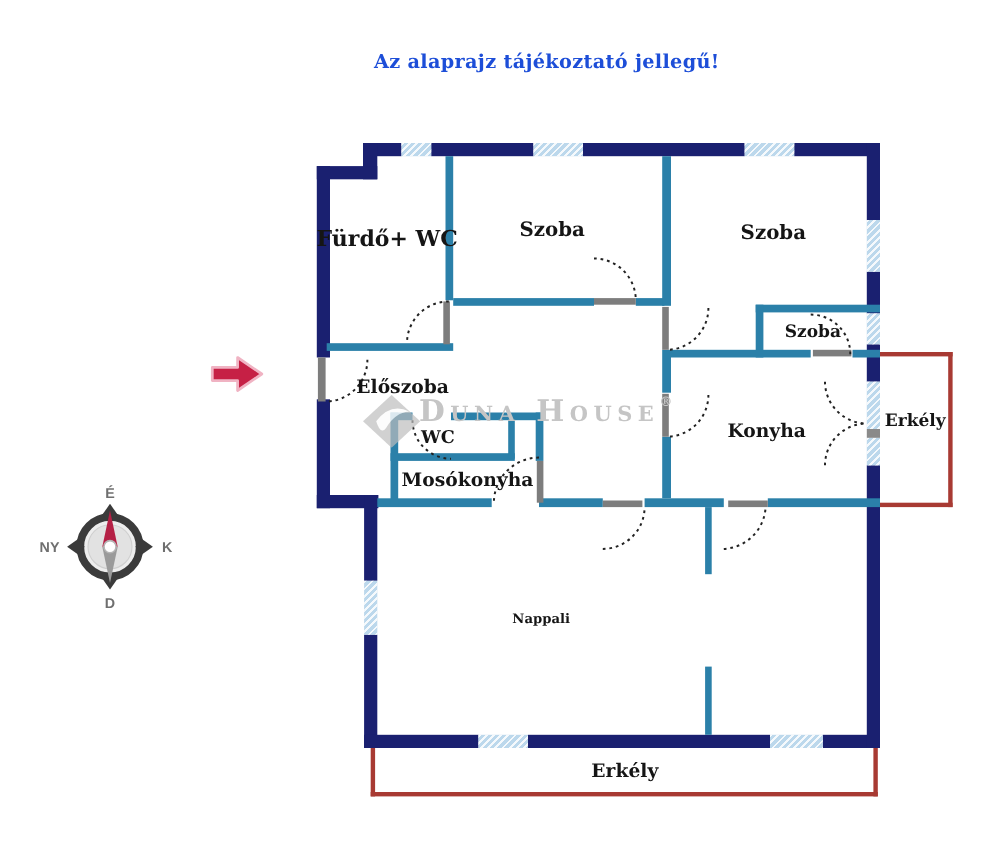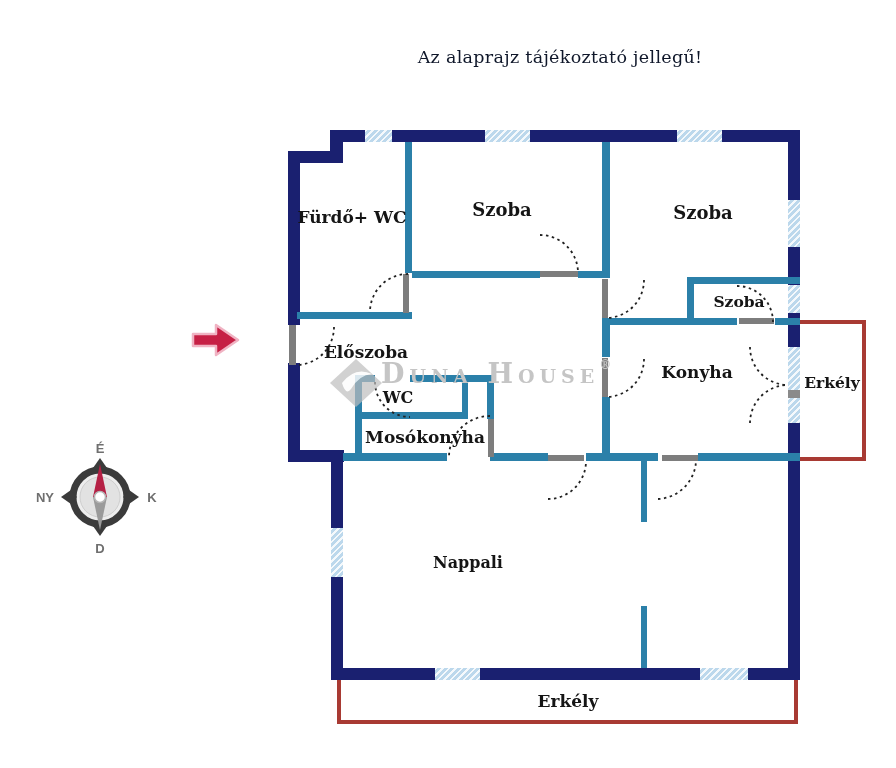--- a/index.html
+++ b/index.html
@@ -1,19 +1,19 @@
 <!DOCTYPE html>
 <html><head>
 <meta charset="utf-8">
 <style>
   html,body{margin:0;padding:0;background:#fff;}
   .stage{position:relative;width:896px;height:768px;background:#ffffff;overflow:hidden;
          font-family:"DejaVu Serif", serif;}
-  .title{position:absolute;left:340px;top:47px;width:440px;text-align:center;
-         font-size:17.5px;font-weight:normal;color:#0f172a;letter-spacing:.3px;z-index:7;}
+  .title{position:absolute;left:340px;top:47px;width:440px;
+         font-size:17.5px;font-weight:bold;color:#1d4ed8;letter-spacing:.3px;z-index:7;}
   
   .nw{position:absolute;background:#1a2070;z-index:2;}
   .tw{position:absolute;background:#2b80a9;z-index:2;}
   .win{position:absolute;z-index:3;background:#bcd8ec;
        background-image:repeating-linear-gradient(135deg, rgba(255,255,255,.85) 0 1.8px, rgba(188,216,236,0) 1.8px 4.6px);}
   .leaf{position:absolute;background:#7d7d7d;z-index:3;}
   .red{position:absolute;background:#a83a33;z-index:1;}
   .gray{position:absolute;background:#8a8a8a;z-index:4;}
   .room-label{position:absolute;transform:translate(-50%,-50%);white-space:nowrap;
        font-weight:bold;color:#151515;z-index:6;}
@@ -116,30 +116,30 @@
       <path d="M 737,286 A 36 36 0 0 1 773,322"></path>
       <path d="M 375,382 A 35 35 0 0 0 410,417"></path>
       <path d="M 490,416 A 41 41 0 0 0 449,457"></path>
       <path d="M 548,499 A 38 38 0 0 0 586,461"></path>
       <path d="M 658,499 A 40 40 0 0 0 696,461"></path>
       <path d="M 750,347 A 38 38 0 0 0 788,385"></path>
       <path d="M 750,423 A 38 38 0 0 1 788,385"></path>
     </g>
   </svg>
 
-  <div class="room-label" style="left:352px;top:217px;font-size:17px">Fürdő+ WC</div>
+  <div class="room-label" style="left:352px;top:217px;font-size:20px">Fürdő+ WC</div>
   <div class="room-label" style="left:502px;top:209px;font-size:18px">Szoba</div>
   <div class="room-label" style="left:703px;top:212px;font-size:18px">Szoba</div>
   <div class="room-label" style="left:739px;top:301px;font-size:15.5px">Szoba</div>
   <div class="room-label" style="left:366px;top:352px;font-size:17px">Előszoba</div>
   <div class="room-label" style="left:398px;top:397px;font-size:16px">WC</div>
   <div class="room-label" style="left:425px;top:437px;font-size:17px">Mosókonyha</div>
-  <div class="room-label" style="left:697px;top:372px;font-size:17px">Konyha</div>
+  <div class="room-label" style="left:697px;top:392px;font-size:17px">Konyha</div>
   <div class="room-label" style="left:832px;top:382px;font-size:15.5px">Erkély</div>
-  <div class="room-label" style="left:468px;top:562px;font-size:16px">Nappali</div>
+  <div class="room-label" style="left:492px;top:562px;font-size:12px">Nappali</div>
   <div class="room-label" style="left:568px;top:701px;font-size:17px">Erkély</div>
 
   <svg class="wm" style="left:330px;top:359px" width="52" height="48" viewBox="0 0 52 48">
     <polygon points="26,0 52,24 26,48 0,24" fill="#bdbdbd" opacity="0.82"></polygon>
     <path d="M 12,24 Q 25,7 42,15 Q 29,16 21,30 Q 16,37 12,24 Z" fill="#ffffff" opacity="0.95"></path>
   </svg>
   <div class="wm-brand"><span>Duna House</span><span class="wm-reg">®</span></div>
 
   <svg class="compass" width="140" height="125" viewBox="0 0 140 125">
     <g>

